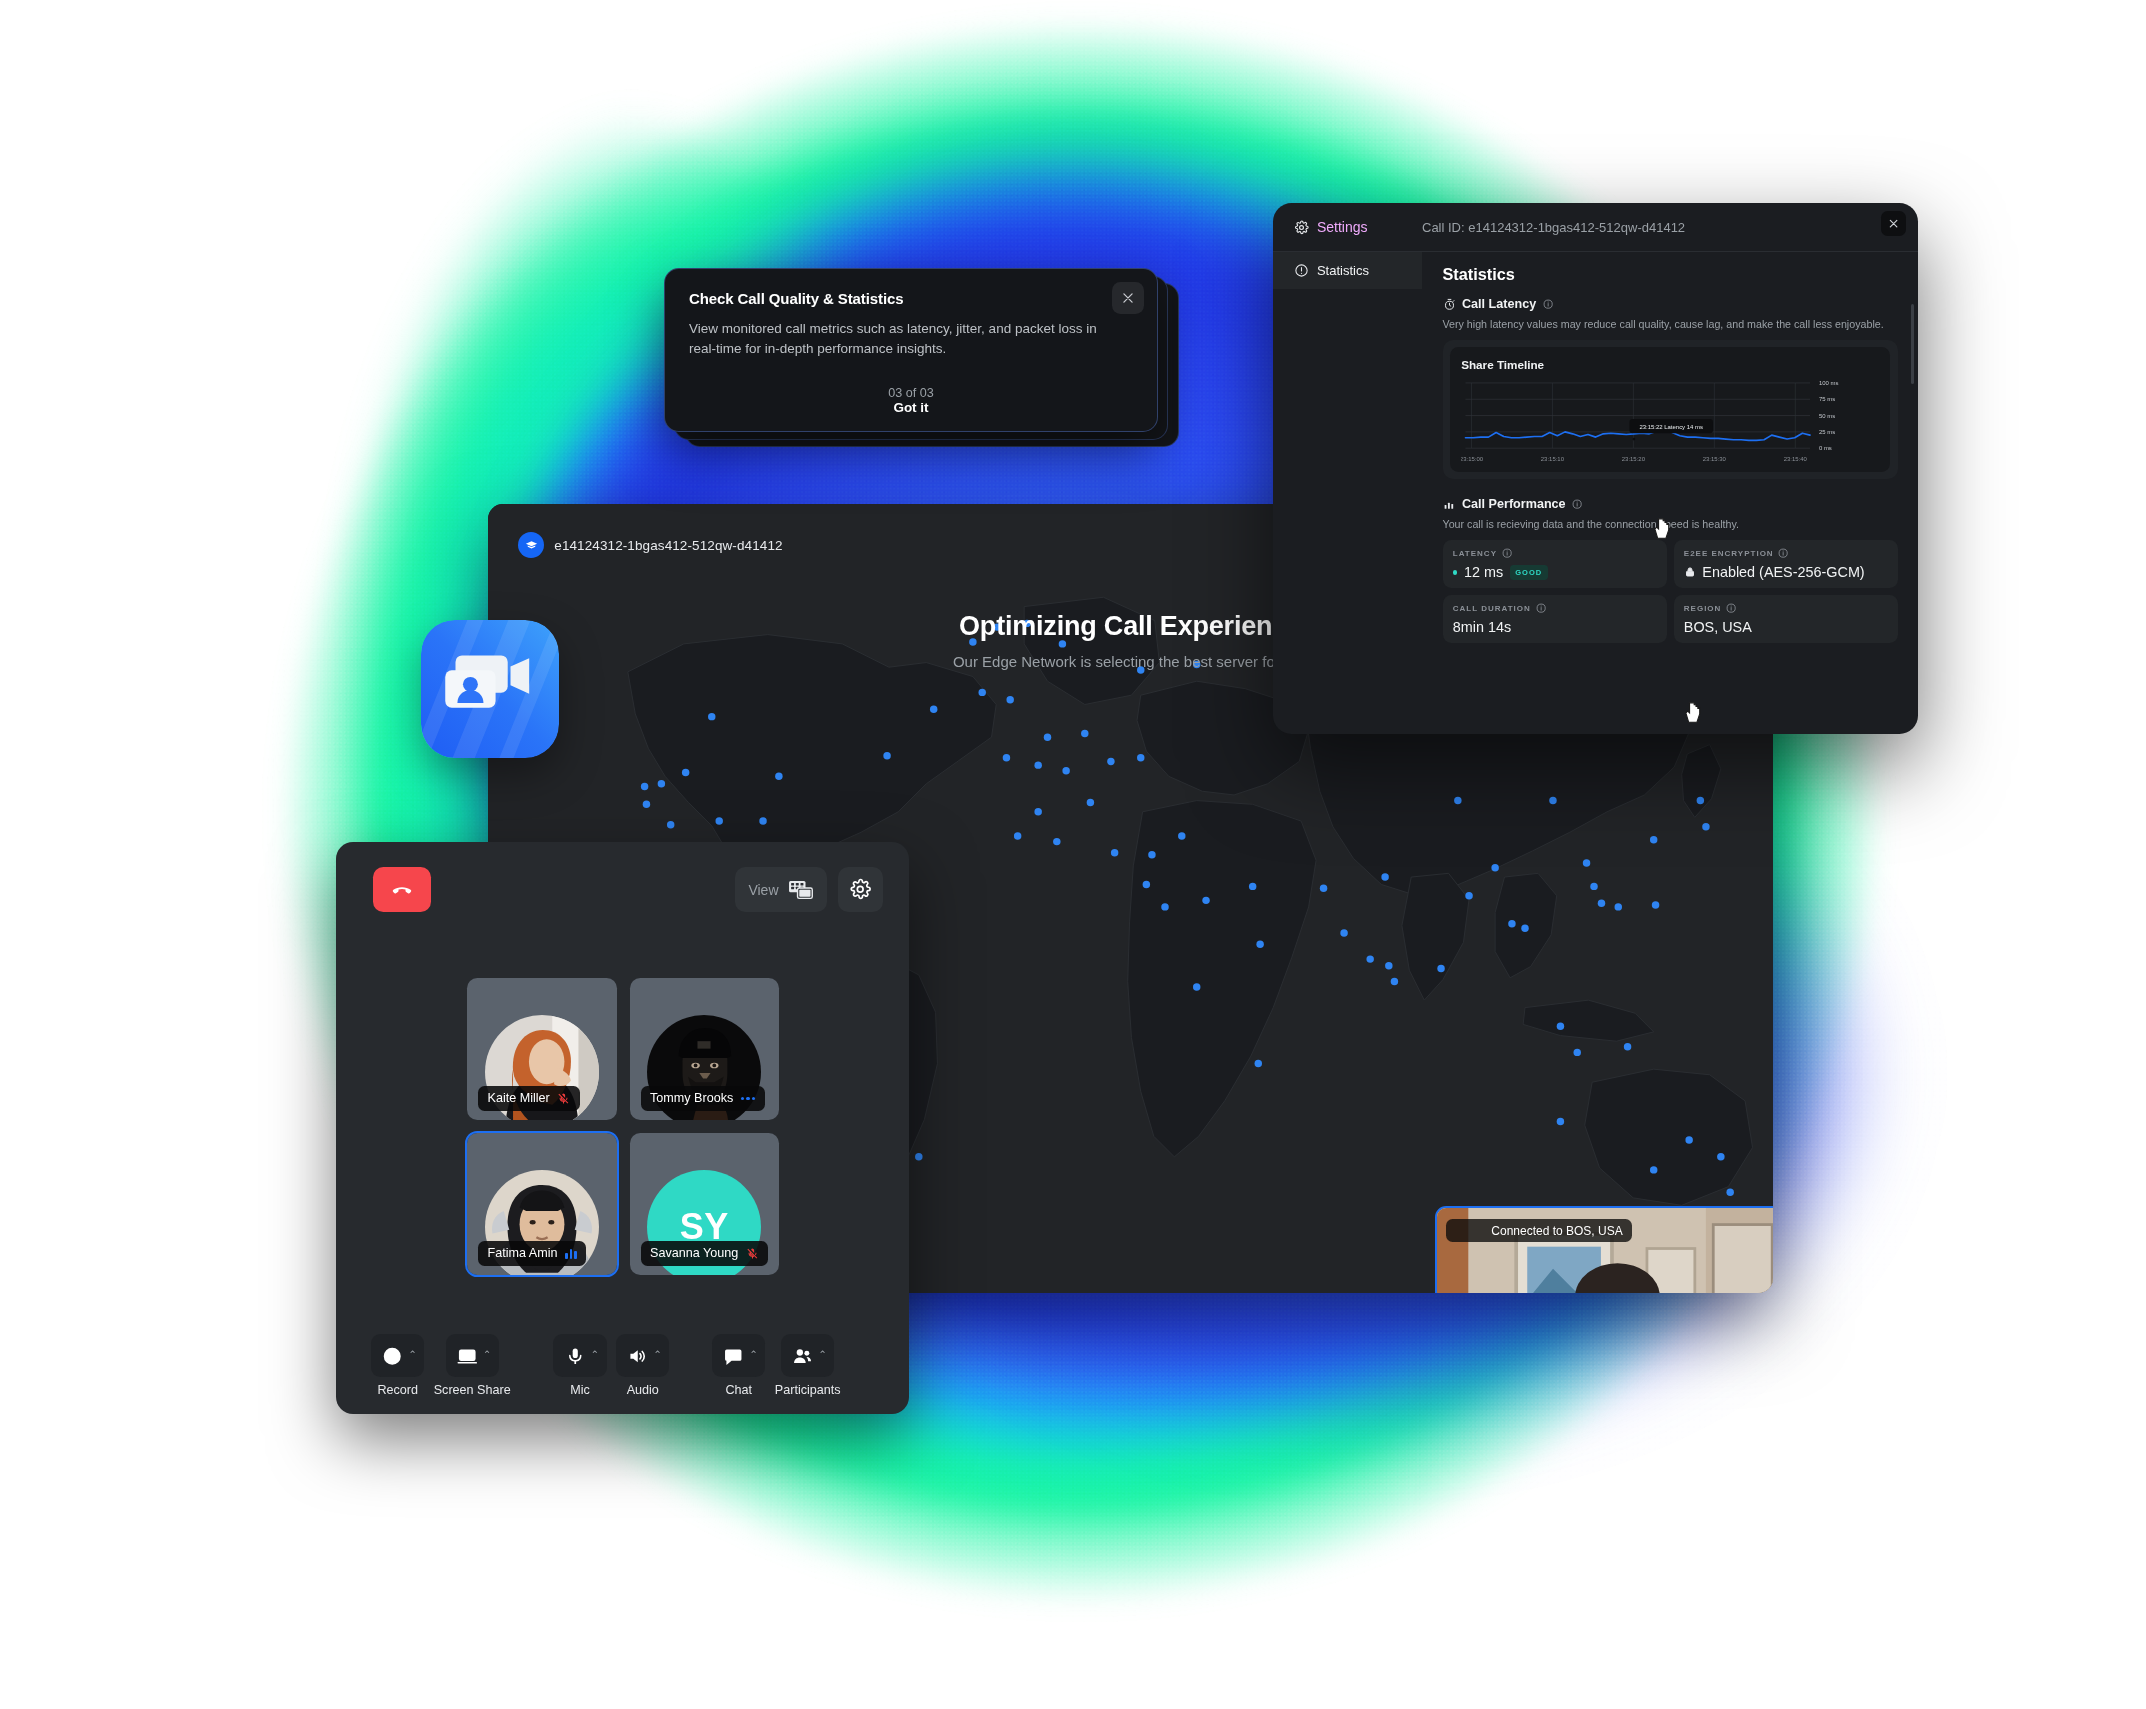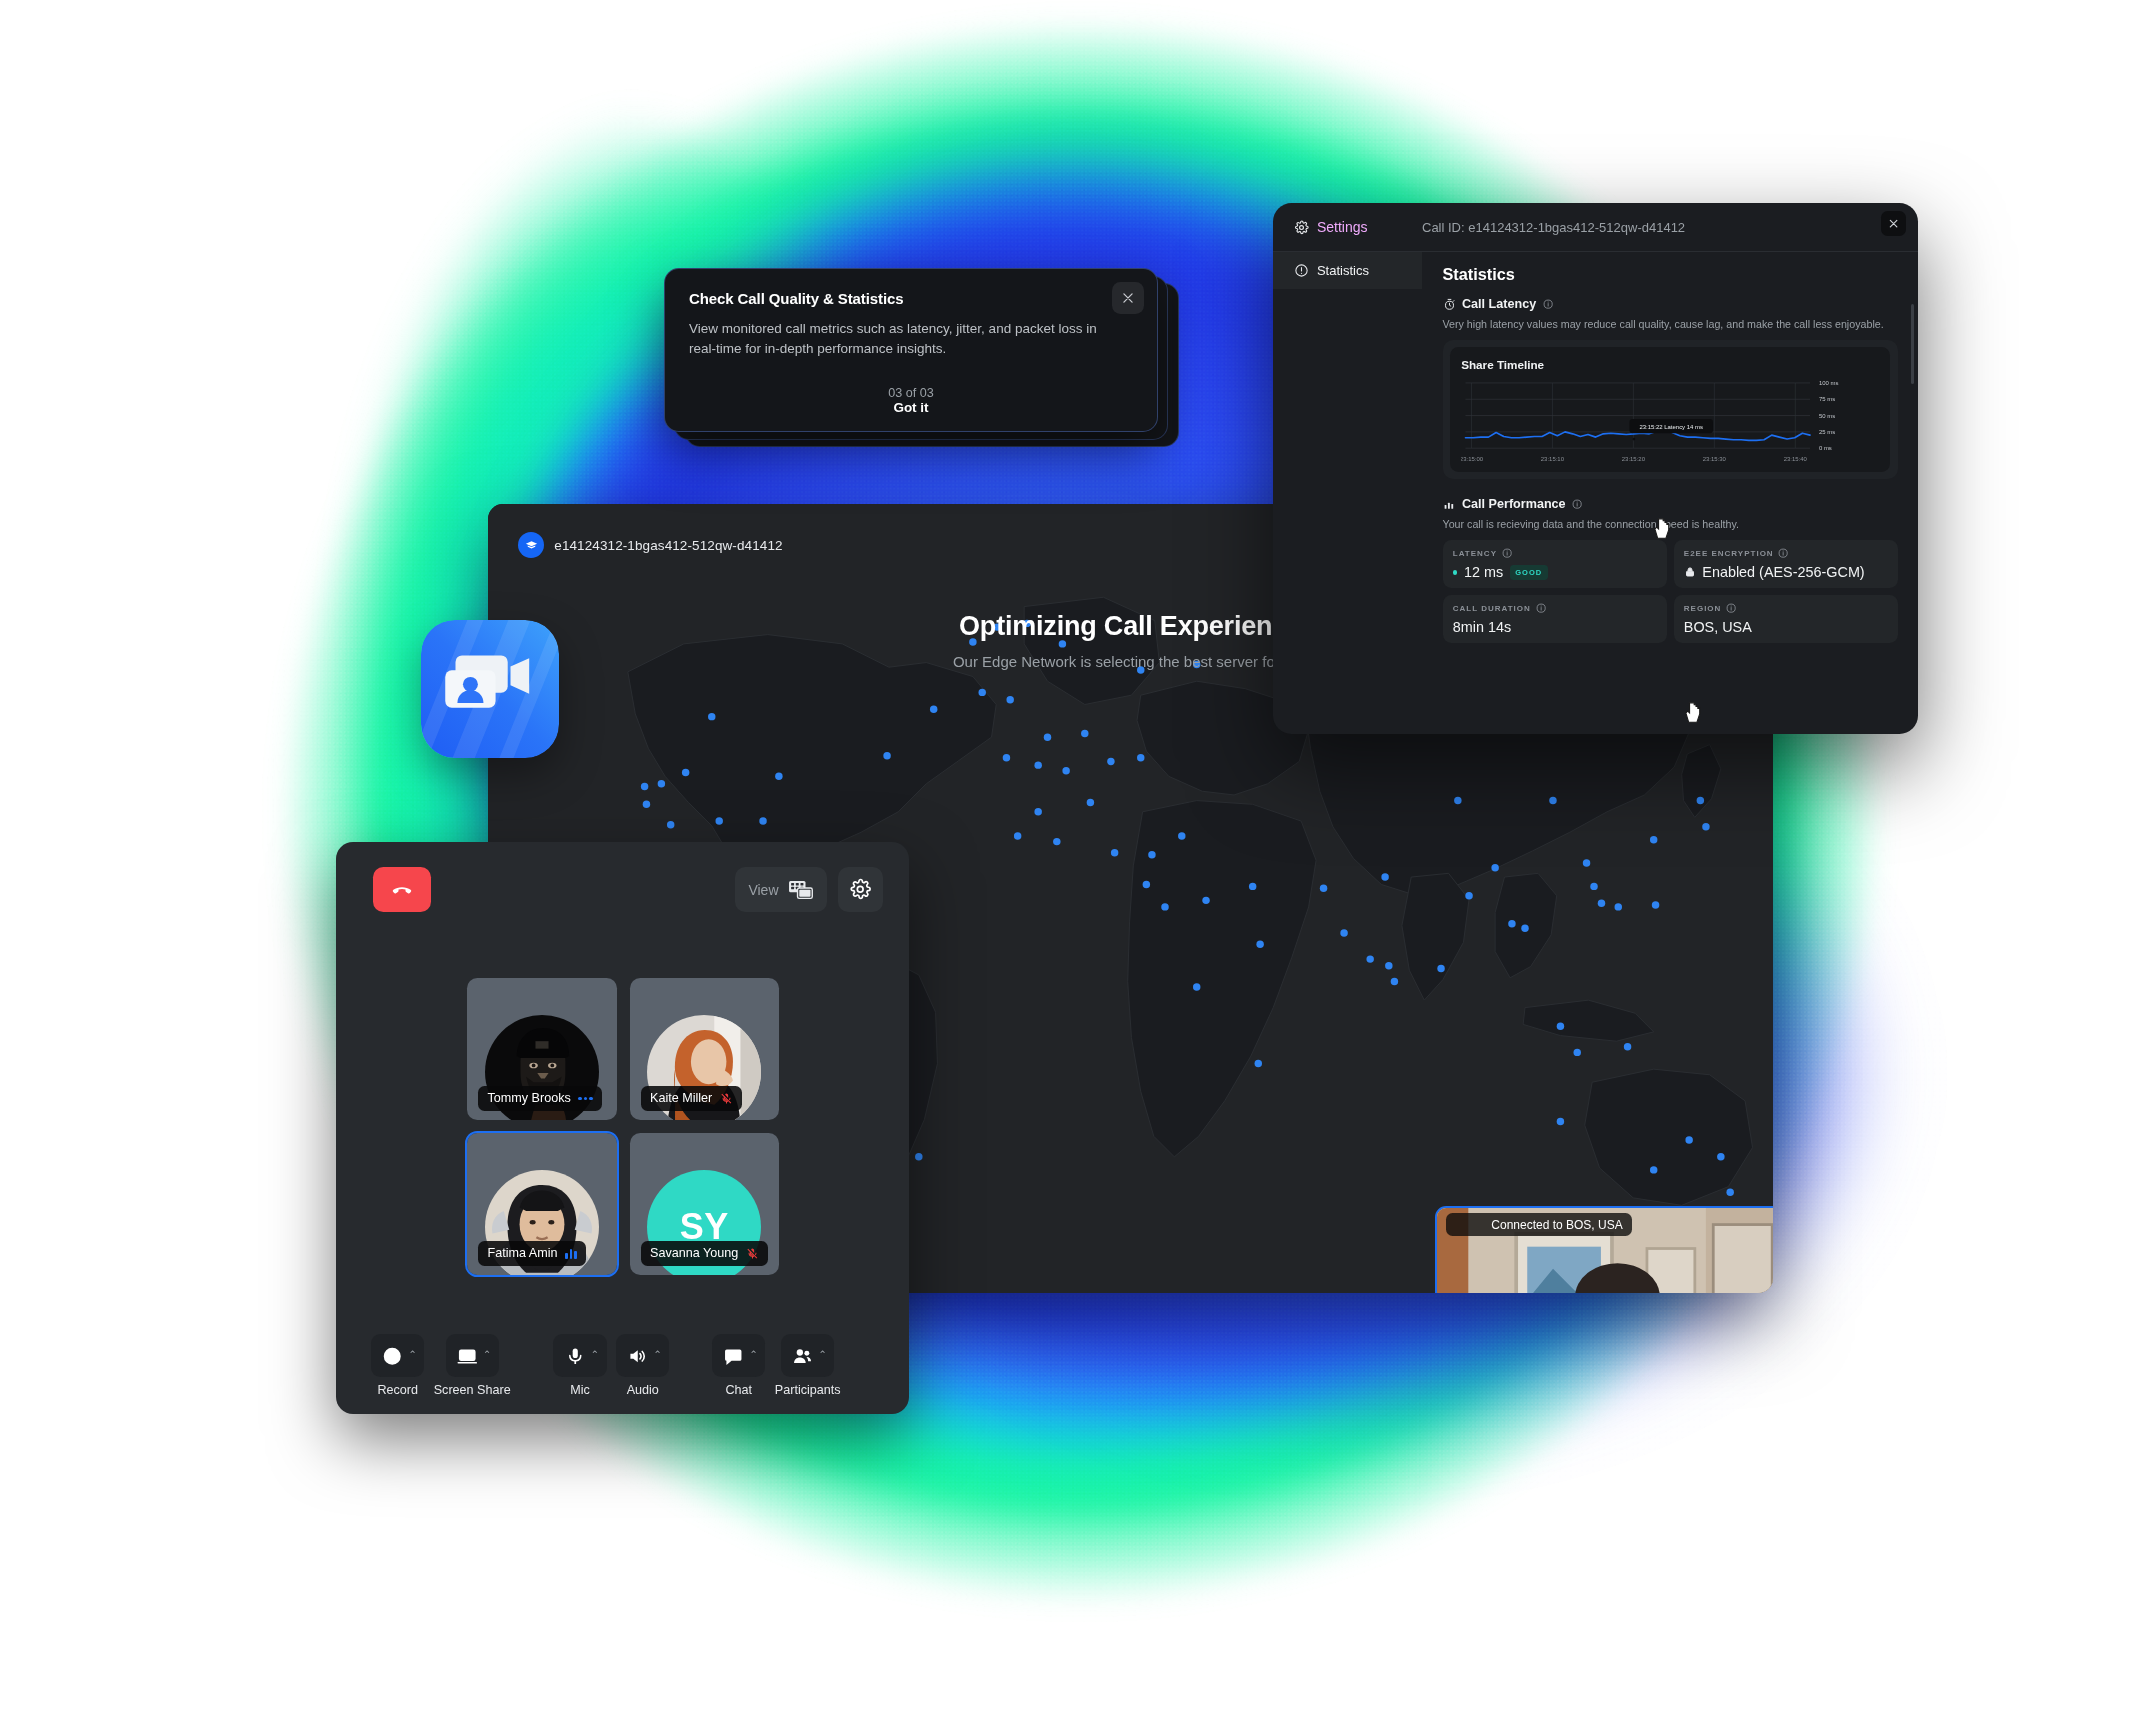--- a/index.html
+++ b/index.html
@@ -70,21 +70,21 @@
   .hero h1{ color:#fff; font-size:27px; font-weight:700; letter-spacing:-0.2px; }
   .hero p{ color:#9aa0a6; font-size:15px; margin-top:11.2px; }
 
   
   #self-tile{ position:absolute; left:947px; top:702px; width:365px; height:233px;
     border-radius:11.2px; border:2.8px solid #1d6ff2; overflow:hidden; }
   #self-video{ position:absolute; inset:0; }
   .pill{ position:absolute; background:rgba(10,10,10,.78); color:#fff;
     border-radius:6.5px; font-size:12px; padding:4.7px 9.3px; display:flex;
     align-items:center; gap:6.5px; white-space:nowrap; }
-  .pill-tl{ left:9.3px; top:5px;padding-left:45px; }
+  .pill-tl{ left:9.3px; top:11px;padding-left:45px; }
   .bars{ display:inline-flex; align-items:flex-end; gap:1.9px; height:11.2px; }
   .bars i{ width:2.8px; background:#1d6ff2; border-radius:0.9px; display:block; }
   .bars i:nth-child(1){ height:5.6px; } .bars i:nth-child(2){ height:10.3px; }
   .bars i:nth-child(3){ height:7.5px; }
   .caret{ color:#9aa0a6; font-size:10.3px; line-height:1; transform:translateY(-0.9px); }
 
   
   #participants-panel{ left:336px; top:842px; width:573px; height:572px;
     background:#272a2e; border-radius:17px; box-shadow:0 26px 65px rgba(0,0,0,.5); }
   #leave-btn{ position:absolute; left:37px; top:25px; width:58px; height:45px;
@@ -450,64 +450,64 @@
           <path d="M19.3 14.4a1.5 1.5 0 0 0 .3 1.7l.1.1a1.8 1.8 0 1 1-2.6 2.6l-.1-.1a1.5 1.5 0 0 0-1.7-.3 1.5 1.5 0 0 0-.9 1.4v.2a1.8 1.8 0 1 1-3.6 0v-.1a1.5 1.5 0 0 0-1-1.4 1.5 1.5 0 0 0-1.7.3l-.1.1a1.8 1.8 0 1 1-2.6-2.6l.1-.1a1.5 1.5 0 0 0 .3-1.7 1.5 1.5 0 0 0-1.4-.9h-.2a1.8 1.8 0 1 1 0-3.6h.1a1.5 1.5 0 0 0 1.4-1 1.5 1.5 0 0 0-.3-1.7l-.1-.1a1.8 1.8 0 1 1 2.6-2.6l.1.1a1.5 1.5 0 0 0 1.7.3h.1a1.5 1.5 0 0 0 .9-1.4v-.2a1.8 1.8 0 1 1 3.6 0v.1a1.5 1.5 0 0 0 .9 1.4 1.5 1.5 0 0 0 1.7-.3l.1-.1a1.8 1.8 0 1 1 2.6 2.6l-.1.1a1.5 1.5 0 0 0-.3 1.7v.1a1.5 1.5 0 0 0 1.4.9h.2a1.8 1.8 0 1 1 0 3.6h-.1a1.5 1.5 0 0 0-1.4.9z"></path>
         </svg>
       </button>
     </div>
 
     <div id="grid">
 
       <div class="tile">
         <div class="av">
           <svg viewBox="0 0 122 122">
+              <rect width="122" height="122" fill="#dcd8d3"></rect>
+            <rect x="72" y="0" width="30" height="122" fill="#f1eeea"></rect>
+            <rect x="100" y="0" width="22" height="122" fill="#cfcac3"></rect>
+            <path d="M22 122 C22 84 40 64 62 64 C84 64 100 84 100 122 Z" fill="#17171a"></path>
+            <path d="M30 60 C28 34 42 16 62 16 C80 16 92 30 92 50 C92 68 84 86 72 96 L56 92 C44 84 32 76 30 60 Z" fill="#c4622c"></path>
+            <ellipse cx="66" cy="50" rx="19" ry="24" fill="#e8c6a8"></ellipse>
+            <path d="M74 56 C82 58 90 62 92 70 C88 76 80 78 74 74 Z" fill="#e8c6a8"></path>
+            <path d="M30 58 C26 80 34 102 48 114 L30 118 Z" fill="#b2541f"></path>
+          </svg>
+        </div>
+        <div class="name-pill">
+          <span>Kaite Miller</span>
+          <svg class="mic-off" viewBox="0 0 24 24">
+              <path d="M4 3.2 L20.8 20 l-1.4 1.4 L2.6 4.6 Z"></path>
+              <path d="M15 11V6a3 3 0 0 0-5.6-1.5L15 11z"></path>
+              <path d="M9 9.3V11a3 3 0 0 0 4.2 2.8l1.6 1.6A5 5 0 0 1 7 11V7.3z"></path>
+              <path d="M17.5 11a.9.9 0 1 1 1.8 0 7.2 7.2 0 0 1-1.5 4.4l-1.3-1.3A5.4 5.4 0 0 0 17.5 11zM11 18.2A7.3 7.3 0 0 1 4.7 11a.9.9 0 1 1 1.8 0 5.5 5.5 0 0 0 7.1 5.3l1.5 1.5a7.4 7.4 0 0 1-2.1.5V21h-2z"></path>
+            </svg>
+        </div>
+      </div>
+
+      <div class="tile">
+        <div class="av">
+          <svg viewBox="0 0 122 122">
               <rect width="122" height="122" fill="#0a0a0b"></rect>
             <path d="M38 50 C38 30 50 20 62 20 C76 20 86 30 86 50 L86 62 C86 82 76 96 62 96 C48 96 38 82 38 62 Z" fill="#1d1a18"></path>
             <path d="M34 44 C34 26 46 14 62 14 C80 14 90 26 90 44 L86 46 L38 46 Z" fill="#060607"></path>
             <rect x="54" y="28" width="14" height="8" fill="#2f2c28"></rect>
             <ellipse cx="52" cy="54" rx="4.5" ry="3" fill="#b9a793"></ellipse>
             <ellipse cx="72" cy="54" rx="4.5" ry="3" fill="#b9a793"></ellipse>
             <ellipse cx="52" cy="54" rx="2" ry="2" fill="#1a1512"></ellipse>
             <ellipse cx="72" cy="54" rx="2" ry="2" fill="#1a1512"></ellipse>
             <path d="M44 66 C48 84 56 94 62 94 C70 94 78 84 82 66 L72 72 L52 72 Z" fill="#131110"></path>
             <path d="M56 62 L68 62 L64 68 L60 68 Z" fill="#6b5c4c"></path>
             <path d="M54 96 C50 108 48 118 48 122 L86 122 C88 112 86 102 80 96 Z" fill="#2a1c14"></path>
           </svg>
         </div>
         <div class="name-pill">
           <span>Tommy Brooks</span>
           <span class="dots">
               <i></i>
               <i></i>
               <i></i>
             </span>
-        </div>
-      </div>
-
-      <div class="tile">
-        <div class="av">
-          <svg viewBox="0 0 122 122">
-              <rect width="122" height="122" fill="#dcd8d3"></rect>
-            <rect x="72" y="0" width="30" height="122" fill="#f1eeea"></rect>
-            <rect x="100" y="0" width="22" height="122" fill="#cfcac3"></rect>
-            <path d="M22 122 C22 84 40 64 62 64 C84 64 100 84 100 122 Z" fill="#17171a"></path>
-            <path d="M30 60 C28 34 42 16 62 16 C80 16 92 30 92 50 C92 68 84 86 72 96 L56 92 C44 84 32 76 30 60 Z" fill="#c4622c"></path>
-            <ellipse cx="66" cy="50" rx="19" ry="24" fill="#e8c6a8"></ellipse>
-            <path d="M74 56 C82 58 90 62 92 70 C88 76 80 78 74 74 Z" fill="#e8c6a8"></path>
-            <path d="M30 58 C26 80 34 102 48 114 L30 118 Z" fill="#b2541f"></path>
-          </svg>
-        </div>
-        <div class="name-pill">
-          <span>Kaite Miller</span>
-          <svg class="mic-off" viewBox="0 0 24 24">
-              <path d="M4 3.2 L20.8 20 l-1.4 1.4 L2.6 4.6 Z"></path>
-              <path d="M15 11V6a3 3 0 0 0-5.6-1.5L15 11z"></path>
-              <path d="M9 9.3V11a3 3 0 0 0 4.2 2.8l1.6 1.6A5 5 0 0 1 7 11V7.3z"></path>
-              <path d="M17.5 11a.9.9 0 1 1 1.8 0 7.2 7.2 0 0 1-1.5 4.4l-1.3-1.3A5.4 5.4 0 0 0 17.5 11zM11 18.2A7.3 7.3 0 0 1 4.7 11a.9.9 0 1 1 1.8 0 5.5 5.5 0 0 0 7.1 5.3l1.5 1.5a7.4 7.4 0 0 1-2.1.5V21h-2z"></path>
-            </svg>
         </div>
       </div>
 
       <div class="tile active">
         <div class="av">
           <svg viewBox="0 0 122 122">
               <rect width="122" height="122" fill="#ddd6cb"></rect>
             <path d="M6 122 C6 92 22 72 44 68 L78 68 C100 72 116 92 116 122 Z" fill="#b8bcc0"></path>
             <path d="M24 60 C24 30 40 16 61 16 C82 16 98 30 98 60 C98 82 90 100 78 110 L44 110 C32 100 24 82 24 60 Z" fill="#1c1c1f"></path>
             <ellipse cx="61" cy="58" rx="24" ry="29" fill="#dfbc9c"></ellipse>

